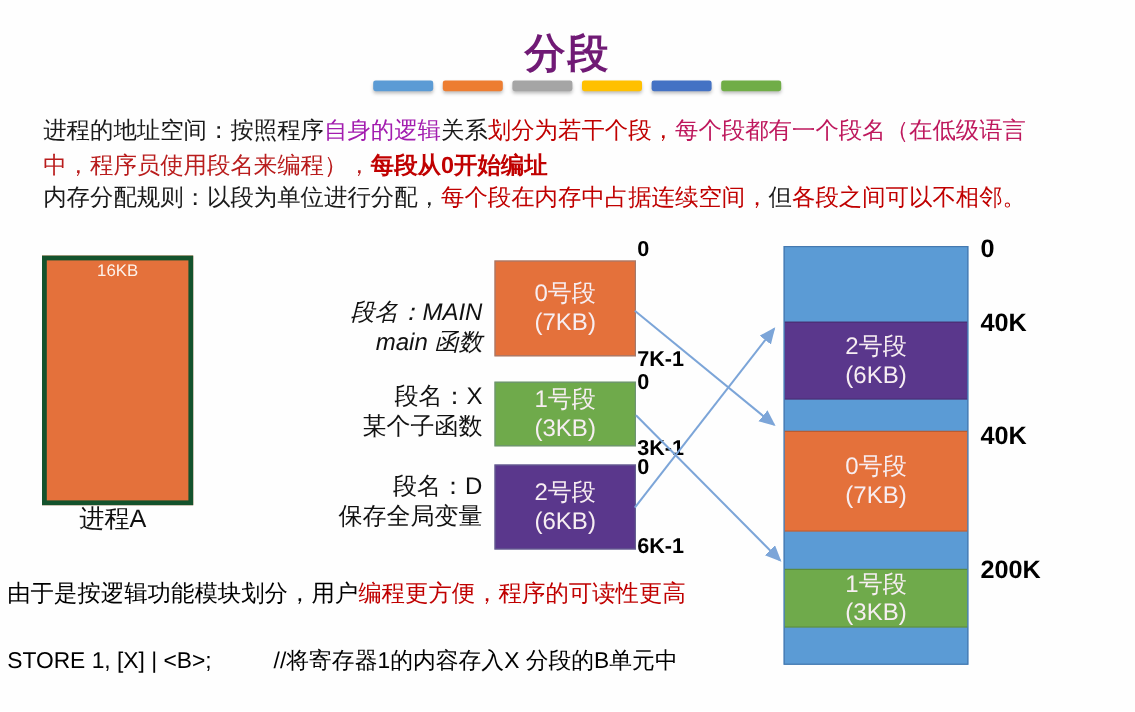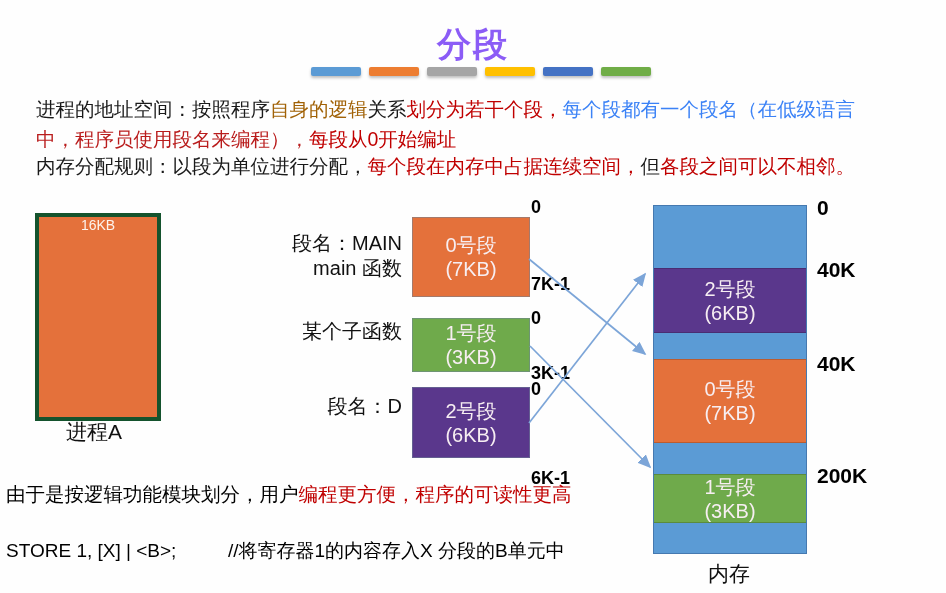--- a/index.html
+++ b/index.html
@@ -21,24 +21,24 @@
     color:#fdf3ec;font-size:14px;}
   .process-caption{position:absolute;left:35px;top:418px;width:118px;text-align:center;font-size:21px;color:#111;}
   
   .segbox{position:absolute;left:412px;width:116px;border:1px solid rgba(110,130,150,.55);
     display:flex;flex-direction:column;align-items:center;justify-content:center;
     color:#f7eef2;font-size:20px;line-height:24px;}
   .seg0{top:217px;height:78px;}
   .seg1{top:318px;height:52px;}
   .seg2{top:387px;height:69px;}
   .segname{position:absolute;width:175px;right:544px;text-align:right;font-size:20px;line-height:25px;color:#111;}
-  .sn0{top:231px;} .sn1{top:319px;} .sn2{top:394px;}
+  .sn0{top:249px;font-style:italic;} .sn1{top:319px;} .sn2{top:394px;}
   .addr{position:absolute;left:531px;font-size:18px;font-weight:600;color:#000;white-space:nowrap;}
-  .a-s0t{top:197px;} .a-s0b{top:274px;} .a-s1t{top:308px;} .a-s1b{top:363px;}
-  .a-s2t{top:379px;} .a-s2b{top:445px;margin-top:23px;}
+  .a-s0t{top:197px;} .a-s0b{top:289px;} .a-s1t{top:308px;} .a-s1b{top:363px;}
+  .a-s2t{top:379px;} .a-s2b{top:445px;}
   
   .memory{position:absolute;left:653px;top:205px;width:152px;height:347px;border:1px solid #4579b0;}
   .memblock{position:absolute;left:0;width:152px;display:flex;flex-direction:column;
     align-items:center;justify-content:center;color:#f7eef2;font-size:20px;line-height:24px;
     border-top:1px solid rgba(0,0,0,.18);border-bottom:1px solid rgba(0,0,0,.18);box-sizing:border-box;}
   .mb0{top:62px;height:65px;} .mb1{top:153px;height:84px;} .mb2{top:268px;height:49px;}
   .memaddr{position:absolute;left:817px;font-size:21px;font-weight:600;color:#000;}
   .ma0{top:196px;} .ma1{top:258px;} .ma2{top:352px;} .ma3{top:464px;}
   .mem-caption{position:absolute;left:653px;top:560px;width:152px;text-align:center;font-size:21px;color:#111;}
   
@@ -47,51 +47,53 @@
   .footer-line{position:absolute;left:6px;top:481px;font-size:19.5px;white-space:nowrap;text-align:right;}
   .codeline{position:absolute;left:6px;font-size:19px;white-space:nowrap;color:#000;}
   .c0{top:510px;} .c1{top:538px;}
   .code{display:inline-block;width:222px;}
 </style>
 </head>
 <body>
 
 <div class="slide">
 
-  <div class="title" style="color: #8b5cf6;">分段</div>
+  <div class="title" style="color: #701a75;">分段</div>
 
   <div class="bars">
     <div class="bar" style="background: rgb(91, 155, 213);"></div>
     <div class="bar" style="background: rgb(237, 125, 49);"></div>
     <div class="bar" style="background: rgb(165, 165, 165);"></div>
     <div class="bar" style="background: rgb(255, 192, 0);"></div>
     <div class="bar" style="background: rgb(68, 114, 196);"></div>
     <div class="bar" style="background: rgb(112, 173, 71);"></div>
   </div>
 
   <div class="intro">
-    <div class="l"><span style="color: rgb(26, 26, 26);">进程的地址空间：按照程序</span><span style="color: #a16207; font-family: Liberation Mono, monospace;">自身的逻辑</span><span style="color: rgb(26, 26, 26);">关系</span><span style="color: rgb(192, 0, 0);">划分为若干个段，</span><span style="color: #3b82f6;">每个段都有一个段名（在低级语言</span></div>
-    <div class="l"><span style="color: #b91c1c;">中，程序员使用段名来编程），</span><span style="color: rgb(192, 0, 0);">每段从0开始编址</span></div>
+    <div class="l"><span style="color: rgb(26, 26, 26);">进程的地址空间：按照程序</span><span style="color: #a21caf; font-family: Liberation Mono, monospace;">自身的逻辑</span><span style="color: rgb(26, 26, 26);">关系</span><span style="color: rgb(192, 0, 0);">划分为若干个段，</span><span style="color: #be185d;">每个段都有一个段名（在低级语言</span></div>
+    <div class="l"><span style="color: #b91c1c;">中，程序员使用段名来编程），</span><span style="color: rgb(192, 0, 0); font-weight: bold;">每段从0开始编址</span></div>
     <div class="l"><span style="color: rgb(26, 26, 26);">内存分配规则：以段为单位进行分配，</span><span style="color: rgb(192, 0, 0);">每个段在内存中占据连续空间，</span><span style="color: rgb(26, 26, 26);">但</span><span style="color: rgb(192, 0, 0);">各段之间可以不相邻。</span></div>
   </div>
 
   <div class="process-box" style="background: rgb(228, 113, 59);">
     <span>16KB</span>
   </div>
   <div class="process-caption">进程A</div>
 
   <div class="segname sn0">
     <div>段名：MAIN</div>
     <div>main 函数</div>
   </div>
   <div class="segname sn1">
+    <div>段名：X</div>
     <div>某个子函数</div>
   </div>
   <div class="segname sn2">
     <div>段名：D</div>
+    <div>保存全局变量</div>
   </div>
 
   <div class="segbox seg0" style="background: rgb(228, 113, 59);">
     <div>0号段</div>
     <div>(7KB)</div>
   </div>
   <div class="segbox seg1" style="background: rgb(111, 170, 75);">
     <div>1号段</div>
     <div>(3KB)</div>
   </div>
@@ -118,21 +120,20 @@
     </div>
     <div class="memblock mb2" style="background: rgb(111, 170, 75);">
       <div>1号段</div>
       <div>(3KB)</div>
     </div>
   </div>
   <div class="memaddr ma0">0</div>
   <div class="memaddr ma1">40K</div>
   <div class="memaddr ma2">40K</div>
   <div class="memaddr ma3">200K</div>
-  <div class="mem-caption">内存</div>
 
   <svg class="arrows" viewBox="0 0 946 593">
     <defs>
       <marker id="ah" markerWidth="9" markerHeight="8" refX="7" refY="3.5" orient="auto">
         <path d="M0,0 L8,3.5 L0,7 z" fill="#7CA5D8"></path>
       </marker>
     </defs>
     <line x1="529" y1="259" x2="645" y2="354" stroke="#7CA5D8" stroke-width="1.7" marker-end="url(#ah)"></line>
     <line x1="530" y1="346" x2="650" y2="467" stroke="#7CA5D8" stroke-width="1.7" marker-end="url(#ah)"></line>
     <line x1="529" y1="423" x2="645" y2="274" stroke="#7CA5D8" stroke-width="1.7" marker-end="url(#ah)"></line>

